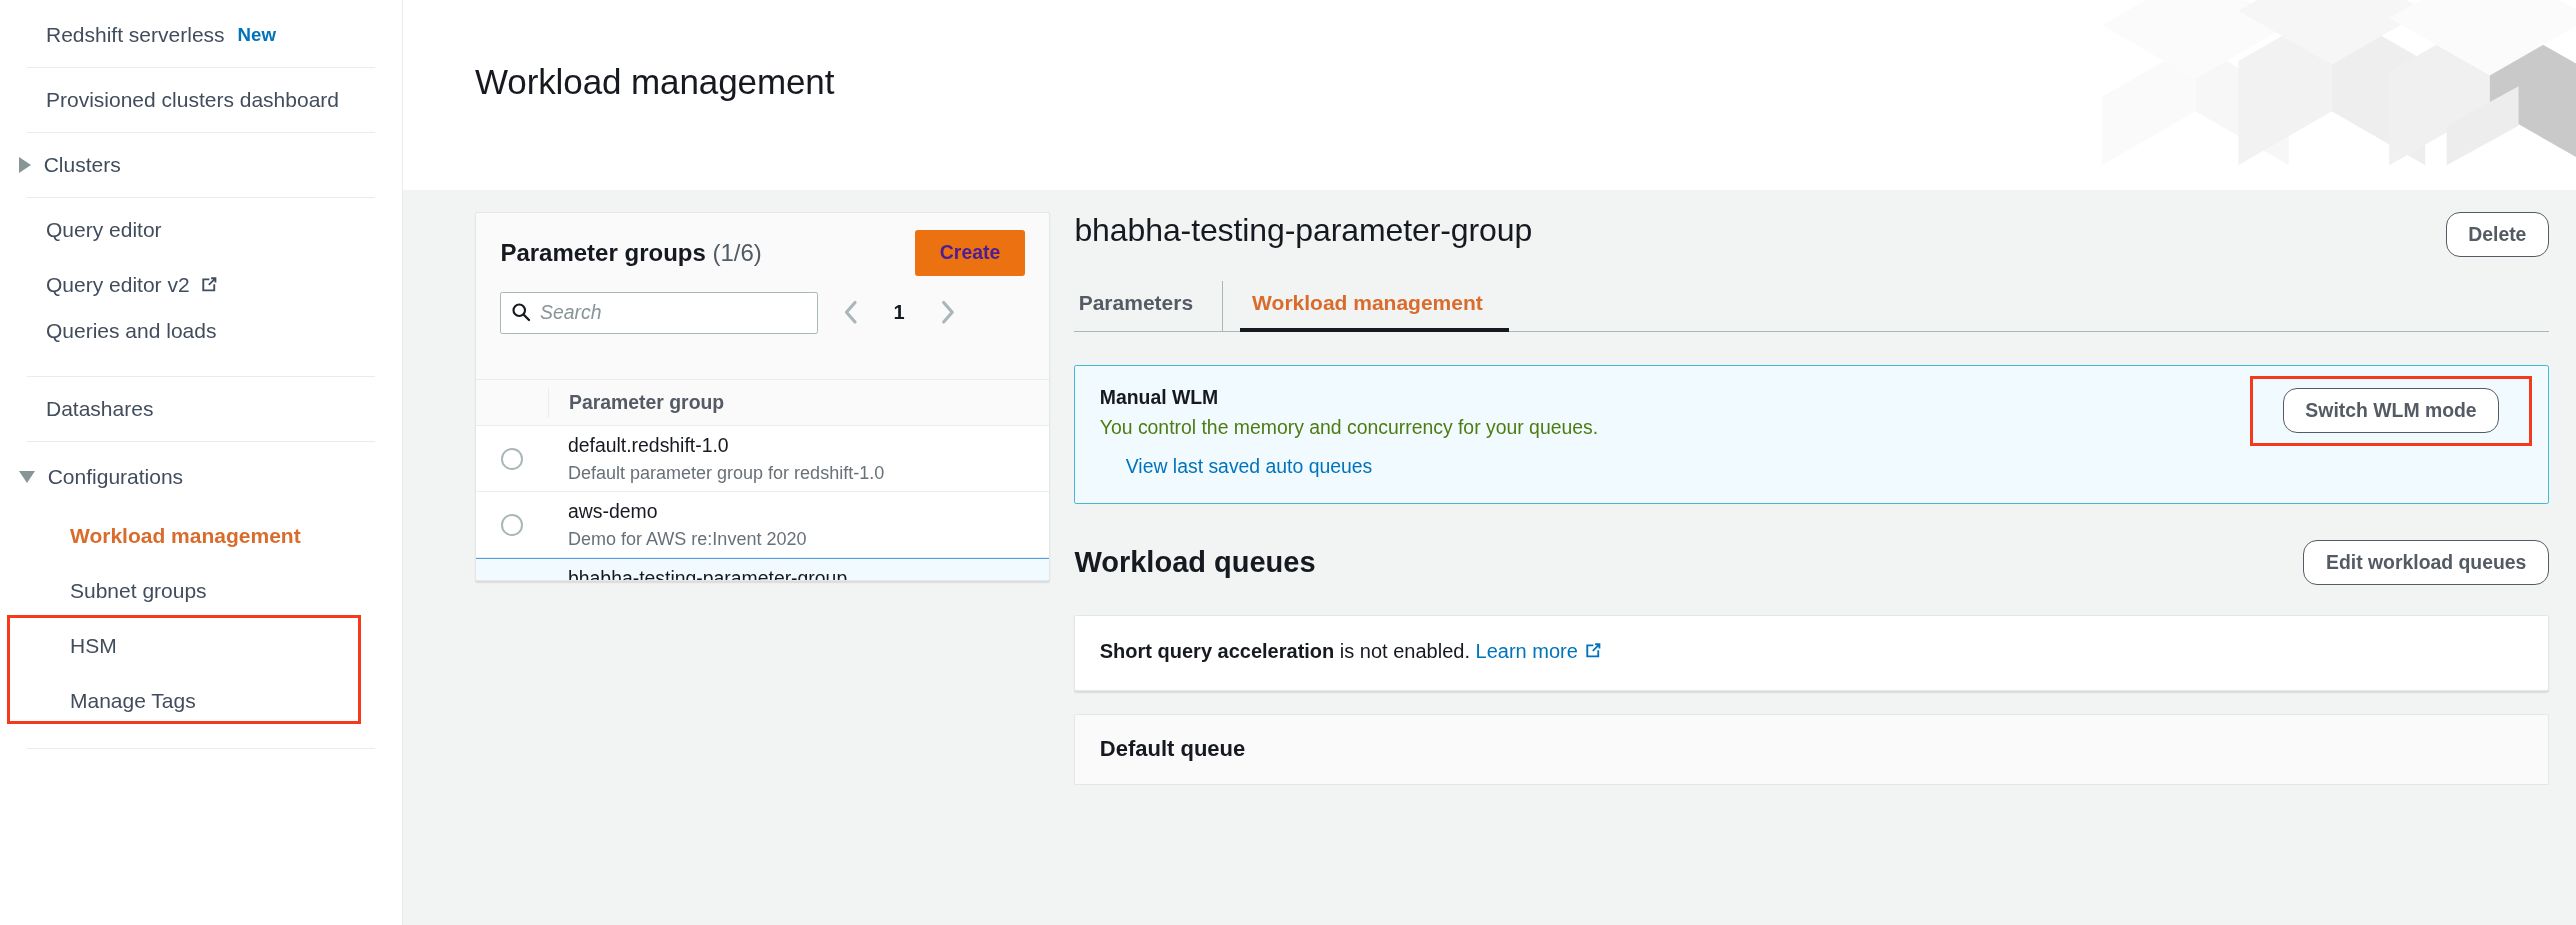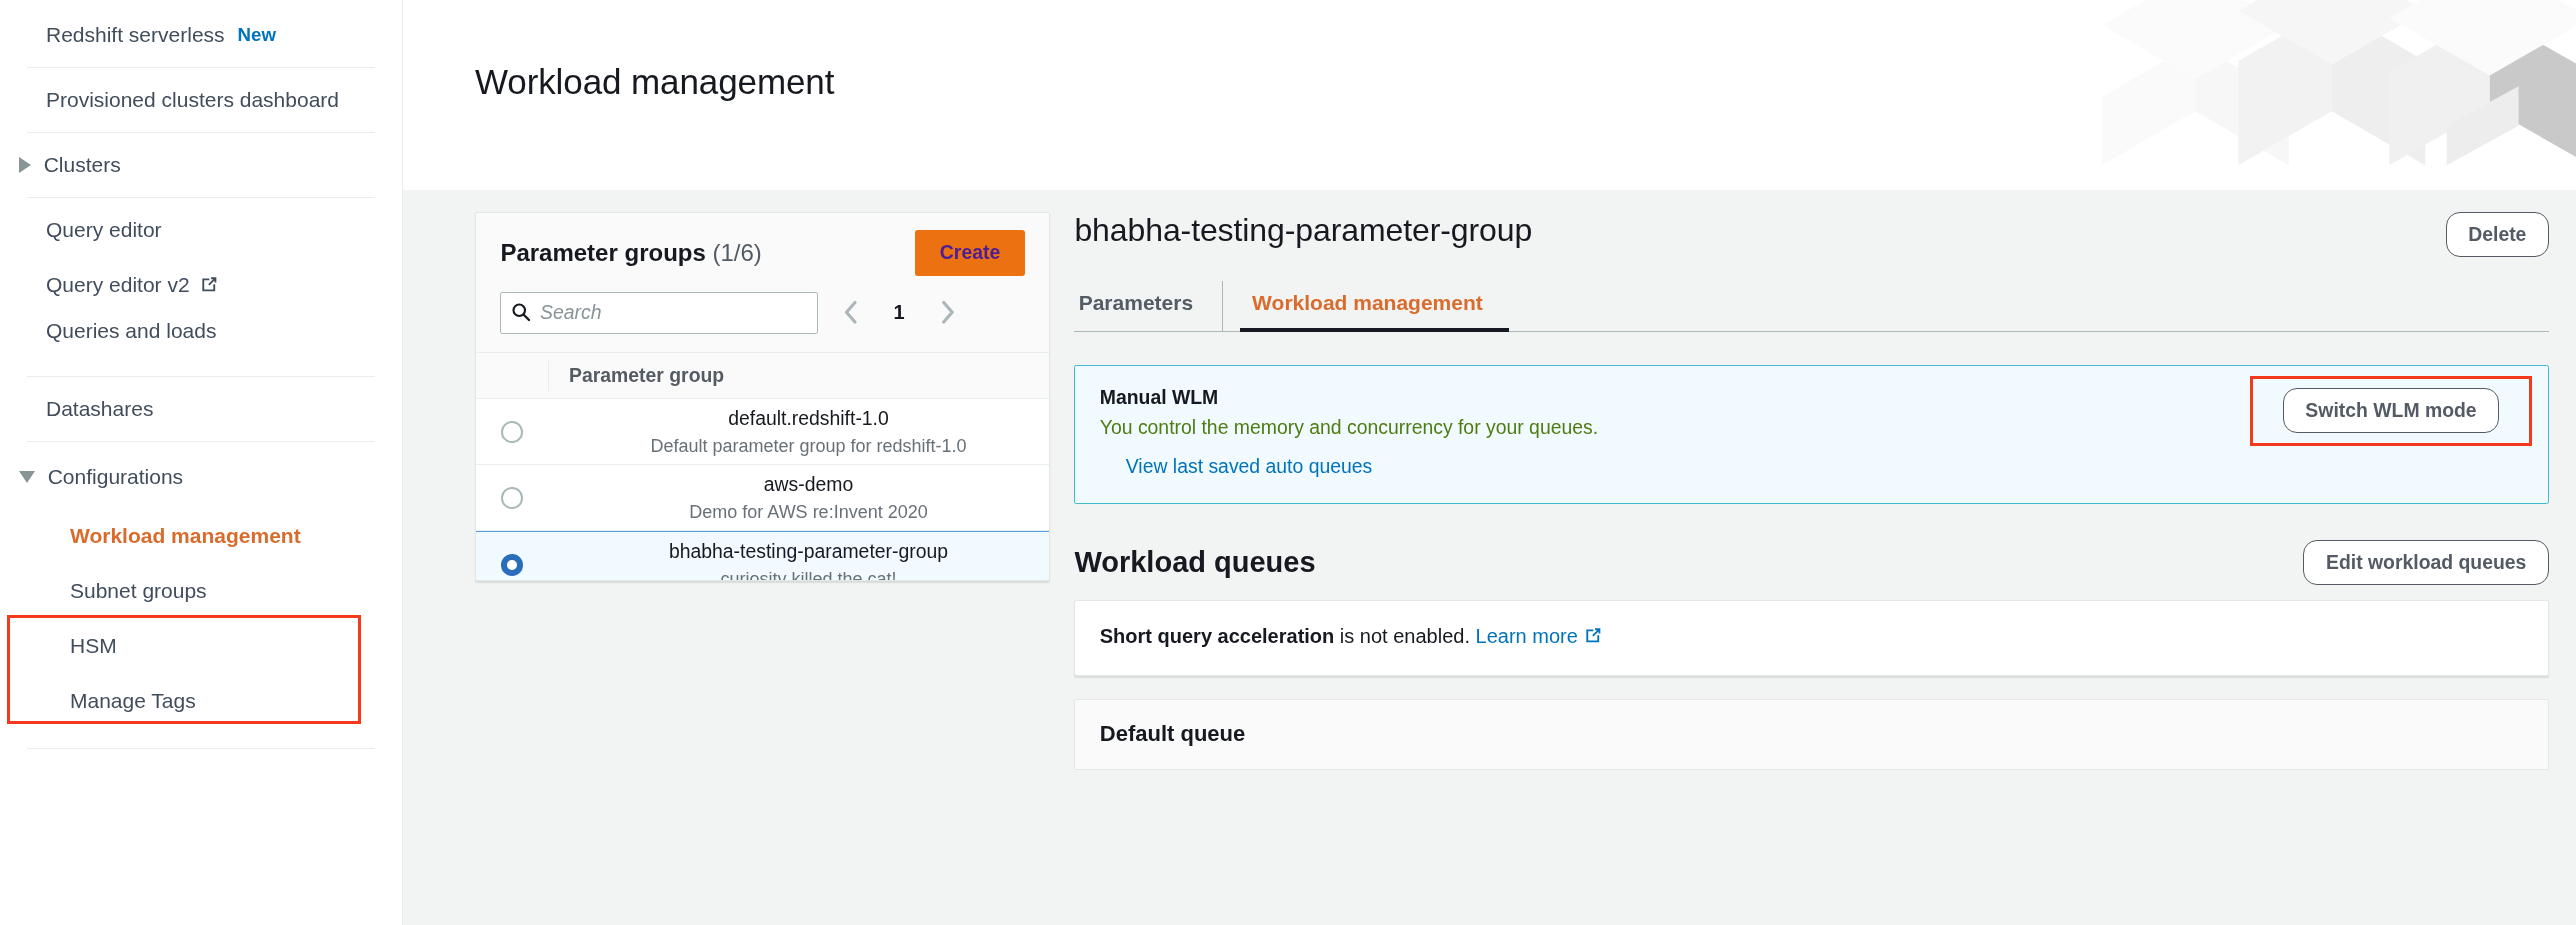--- a/index.html
+++ b/index.html
@@ -188,20 +188,21 @@
 
   
   #pg-table-head {
     display: flex;
     align-items: center;
     height: 47px;
     background: #fafafa;
     border-top: 1.4px solid #eaeded;
     border-bottom: 1.4px solid #eaeded;
     flex: 0 0 auto;
+    margin-top: 27px;
   }
   .col-radio { flex: 0 0 72px; }
   .col-name {
     flex: 1 1 auto;
     font-size: 19.4px;
     font-weight: bold;
     color: #545b64;
     border-left: 1.4px solid #eaeded;
     padding-left: 20px;
     height: 30px;
@@ -209,21 +210,20 @@
     align-items: center;
   }
   #pg-rows { background: #ffffff; flex: 1 1 auto; overflow: hidden; }
   .pg-row {
     display: flex;
     align-items: center;
     min-height: 63px;
     border-bottom: 1.4px solid #eaeded;
     cursor: pointer;
     padding: 5.8px 0;
-    text-align: center;
   }
   .pg-row.selected {
     background: #f1faff;
     border-top: 1.4px solid #539fe5;
     border-bottom: 1.4px solid #539fe5;
   }
   .pg-radio-cell { flex: 0 0 72px; display: flex; justify-content: center; }
   .radio {
     width: 21.6px; height: 21.6px;
     border-radius: 50%;
@@ -323,21 +323,21 @@
 
   
   #wq-head {
     display: flex;
     align-items: center;
     justify-content: space-between;
     margin-top: 36px;
   }
   #wq-title { font-size: 29px; color: #16191f; }
   #sqa-card {
-    margin-top: 15px;
+    margin-top: 30px;
     background: #ffffff;
     border: 1.4px solid #e4e6e7;
     border-radius: 2.2px;
     box-shadow: 0 1.4px 1.4px rgba(0,0,0,0.10);
     padding: 24.4px;
   }
   #sqa-text { font-size: 20px; color: #16191f; }
   #sqa-text b { font-weight: bold; }
   .link-blue { color: #0073bb; cursor: pointer; }
   #defq-card {

